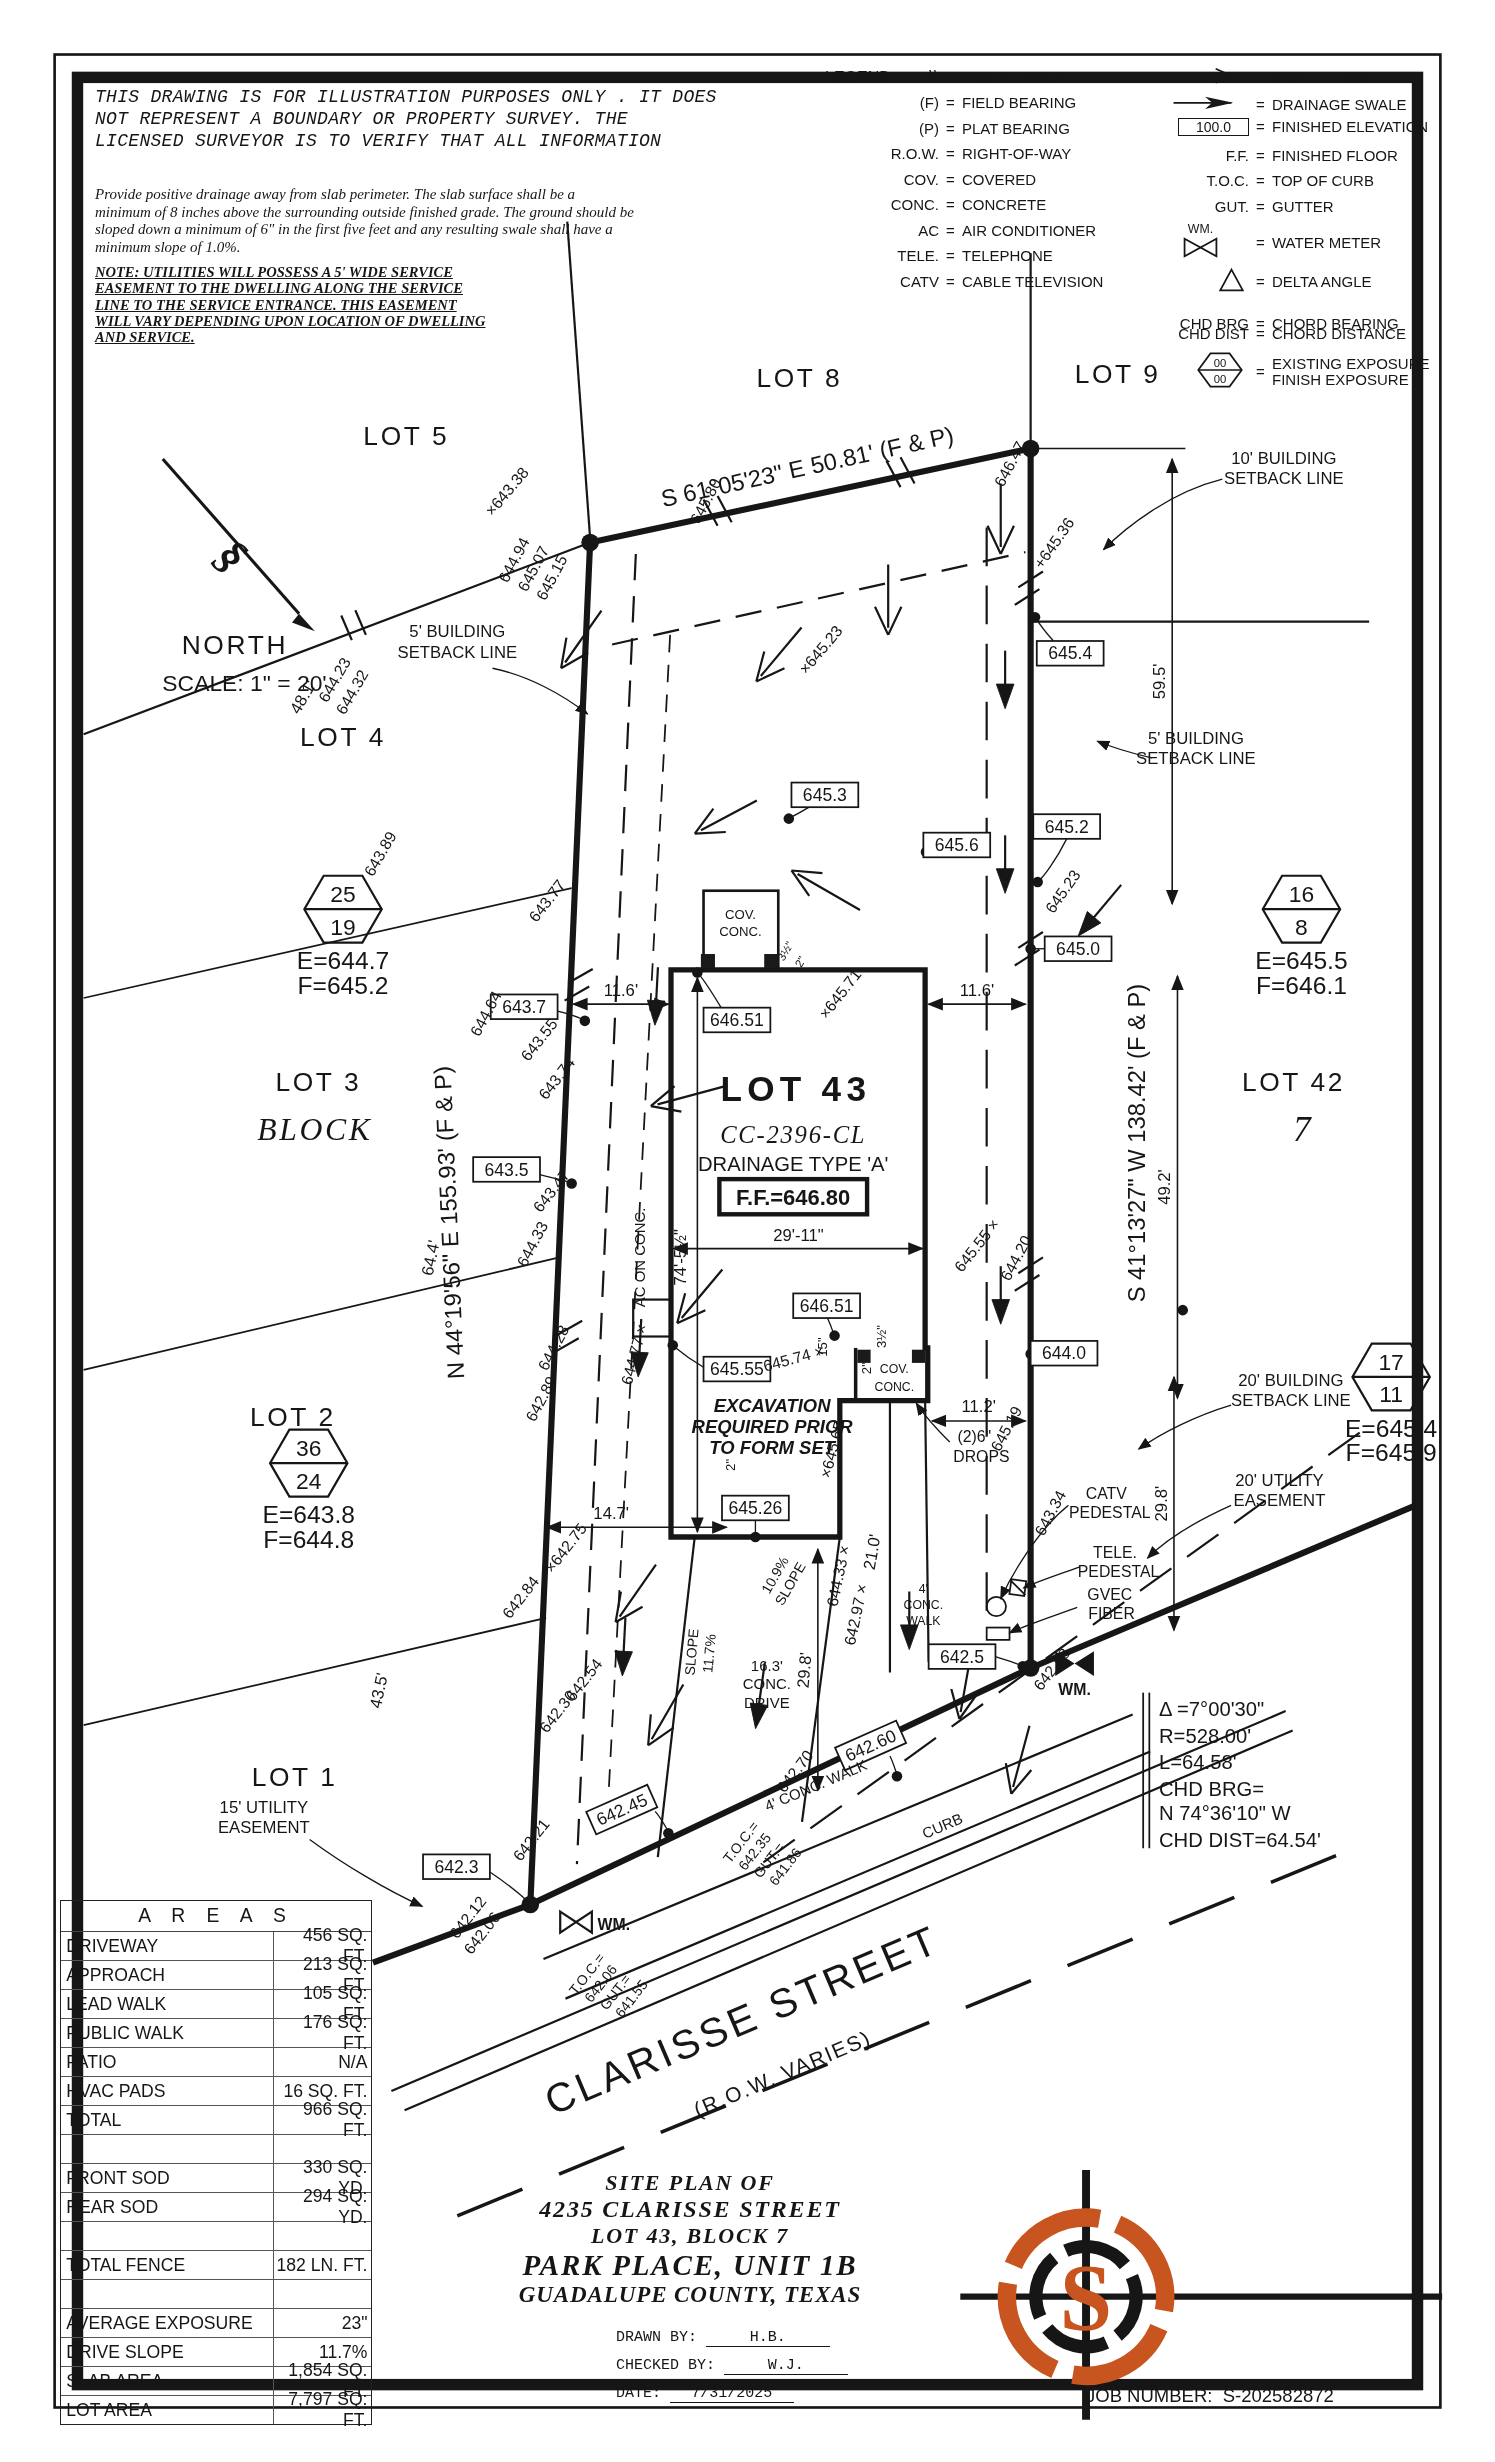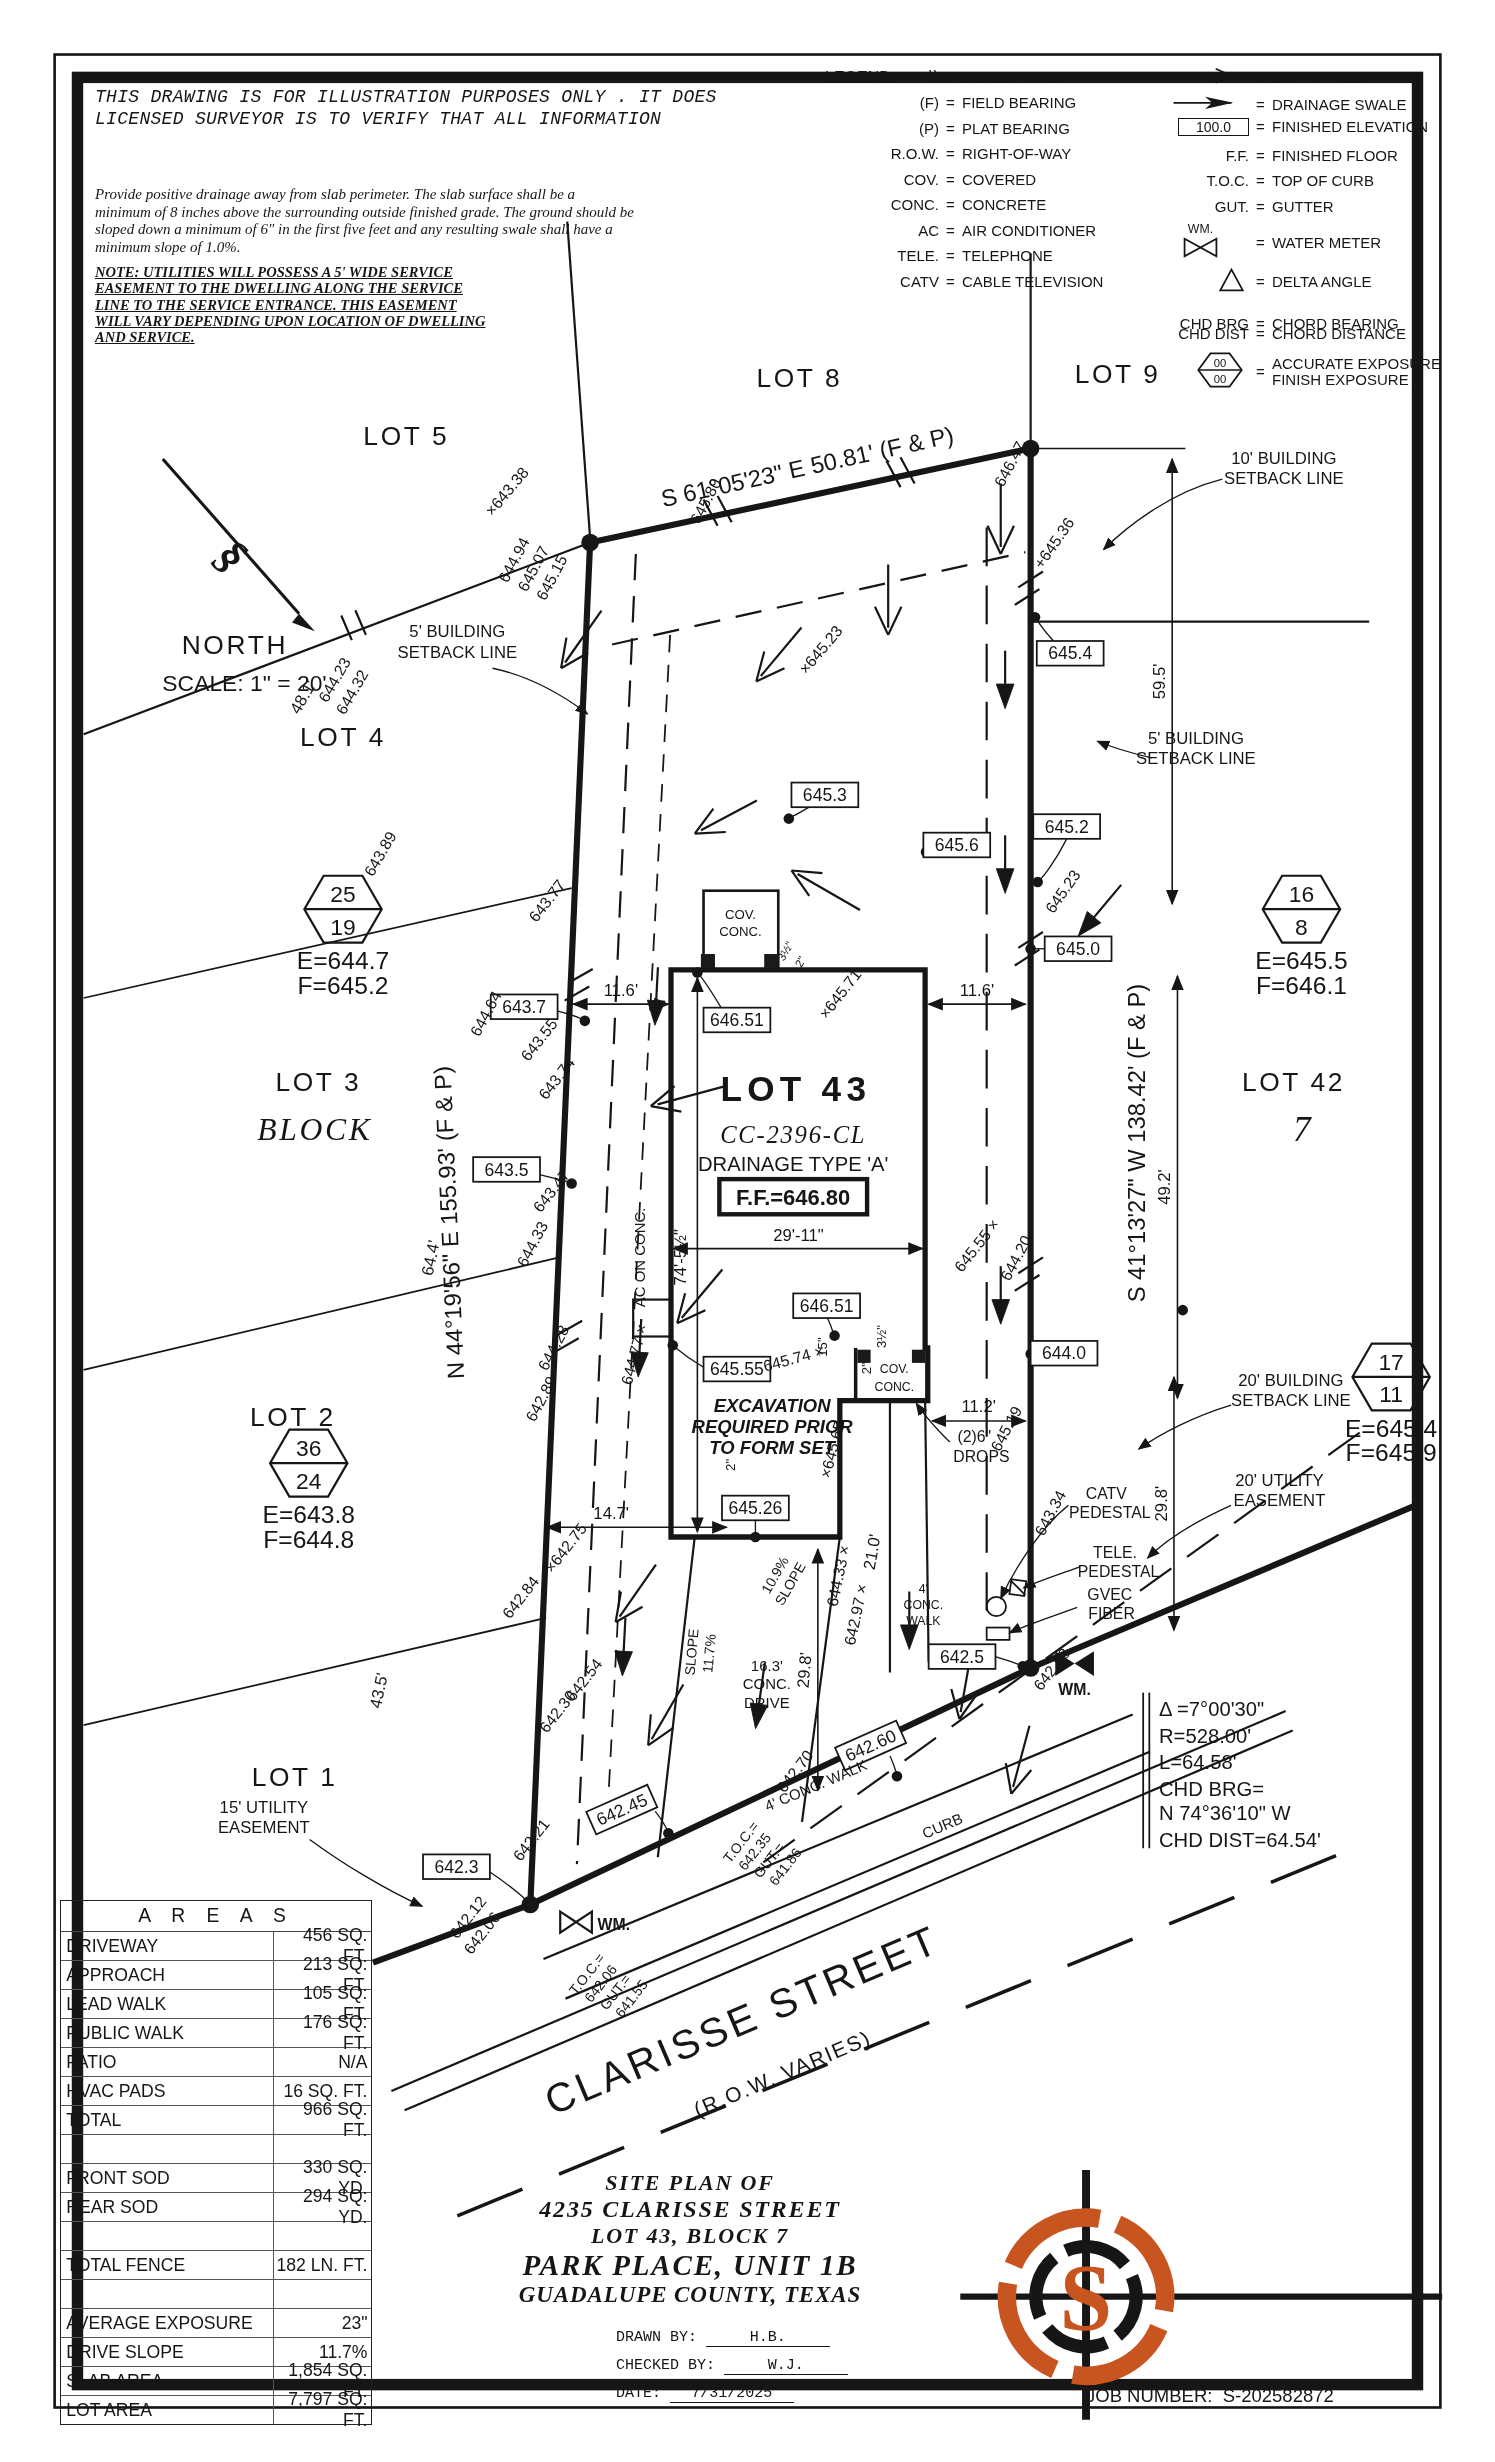--- a/index.html
+++ b/index.html
@@ -563,20 +563,21 @@
     <line x1="1235" y1="2468" x2="1235" y2="2752" stroke="#161616" stroke-width="9"></line>
     <line x1="1092" y1="2612" x2="1640" y2="2612" stroke="#161616" stroke-width="7"></line>
     <circle cx="1235" cy="2612" r="90" fill="none" stroke="#C8551F" stroke-width="21" stroke-dasharray="120 21.4" transform="rotate(23,1235,2612)"></circle>
     <circle cx="1235" cy="2612" r="57" fill="none" stroke="#161616" stroke-width="15" stroke-dasharray="74 15.5" transform="rotate(66,1235,2612)"></circle>
     <text x="1235" y="2650" font-family="Liberation Serif,serif" font-weight="bold" font-size="108" text-anchor="middle" fill="#C8551F">S</text>
   </g>
 </svg>
 
 <div class="abs" id="disclaimer">
   <div>THIS DRAWING IS FOR ILLUSTRATION PURPOSES ONLY . IT DOES</div>
+  <div>NOT REPRESENT A BOUNDARY OR PROPERTY SURVEY. THE</div>
   <div>LICENSED SURVEYOR IS TO VERIFY THAT ALL INFORMATION</div>
 </div>
 <div class="abs" id="grading">
   <div>Provide positive drainage away from slab perimeter. The slab surface shall be a</div>
   <div>minimum of 8 inches above the surrounding outside finished grade. The ground should be</div>
   <div>sloped down a minimum of 6" in the first five feet and any resulting swale shall have a</div>
   <div>minimum slope of 1.0%.</div>
 </div>
 <div class="abs" id="svcnote">
   <div>NOTE:  UTILITIES  WILL  POSSESS  A  5'  WIDE  SERVICE</div>
@@ -699,21 +700,21 @@
       </div>
   <div class="lg-row abs" style="left:1152px;top:350px;">
         <span class="lg-sym lg-sym-r"><svg width="58" height="40" viewBox="0 0 66 46" style="font-size:17px">
             <polygon points="22,4 44,4 58,23 44,42 22,42 8,23" fill="none" stroke="#161616" stroke-width="2"></polygon>
             <line x1="8" y1="23" x2="58" y2="23" stroke="#161616" stroke-width="2"></line>
             <text x="33" y="19" font-size="13" text-anchor="middle" fill="#161616">00</text>
             <text x="33" y="38" font-size="13" text-anchor="middle" fill="#161616">00</text>
           </svg></span>
         <span class="lg-eq">=</span>
         <span class="lg-two">
-          <span style="display:block;">ACCURATE EXPOSURE</span>
+          <span style="display:block;">EXISTING EXPOSURE</span>
           <span style="display:block;">FINISH EXPOSURE</span>
         </span>
       </div>
 </div>
 
 <div class="abs" id="areas">
   <div class="tt">A R E A S</div>
   <div class="a-row">
         <span class="a-lab">DRIVEWAY</span>
         <span class="a-val">456 SQ. FT.</span>

